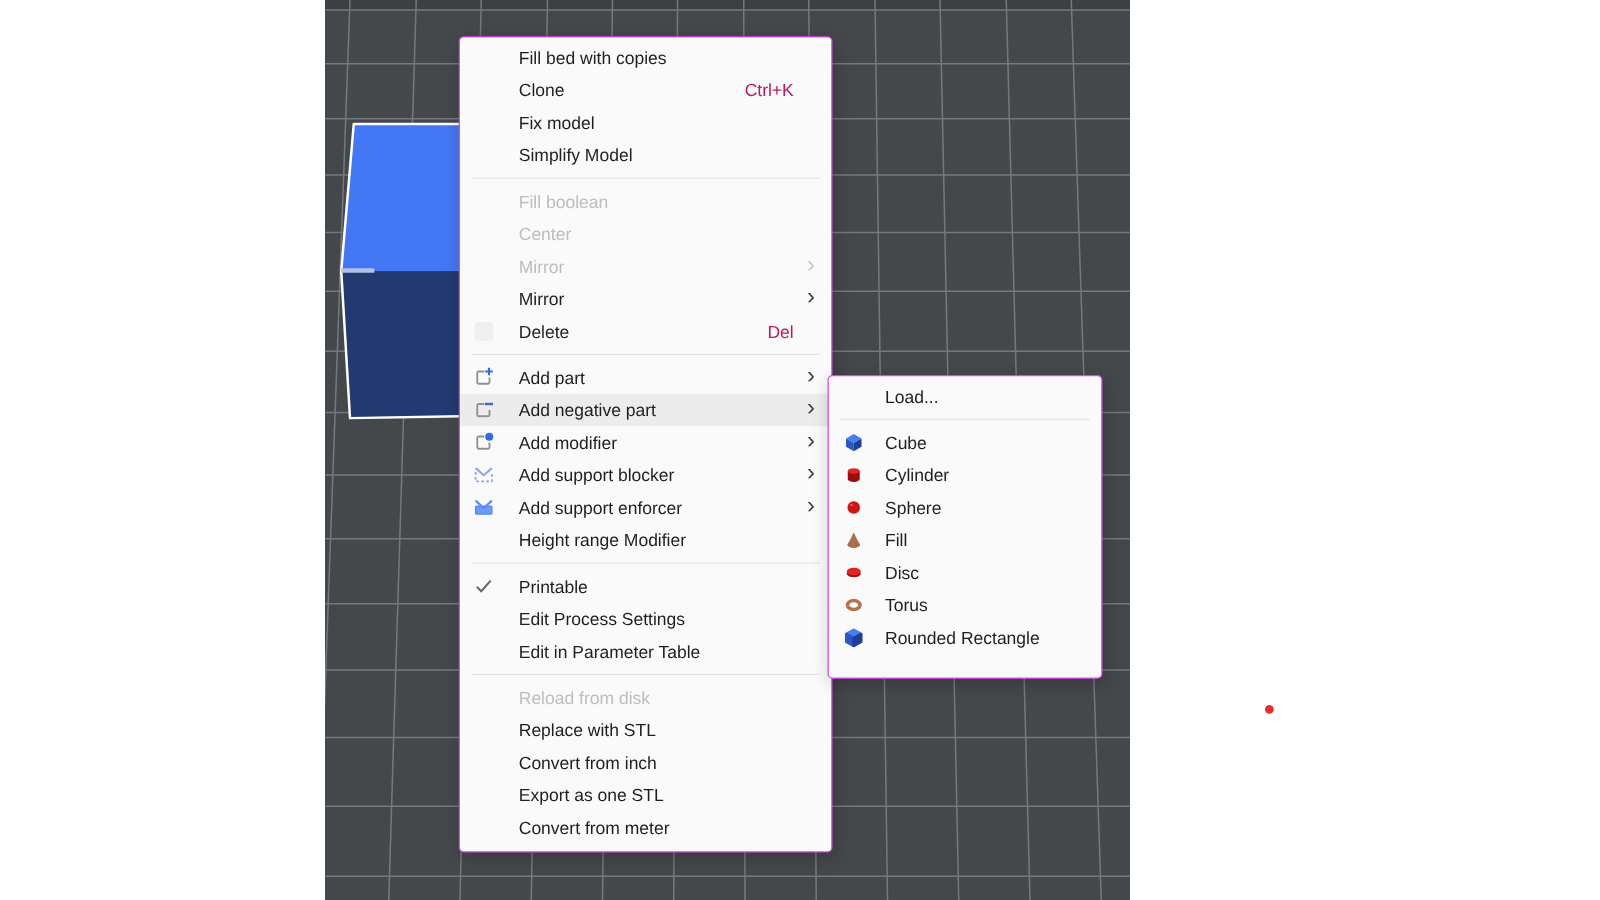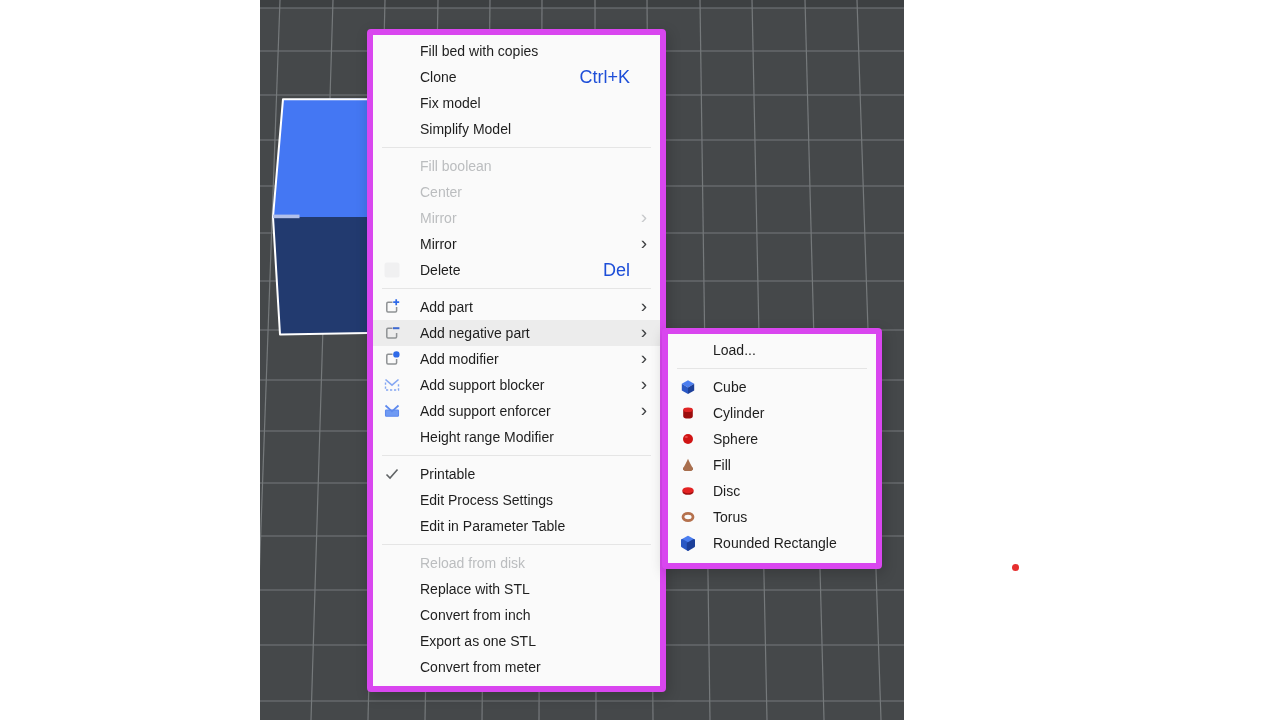--- a/index.html
+++ b/index.html
@@ -8,37 +8,37 @@
     background:#ffffff;
     font-family:"Liberation Sans",sans-serif;
     -webkit-font-smoothing:antialiased;
   }
   .viewport{
     position:absolute;left:260px;top:0;width:644px;height:720px;
     background:#45484a;overflow:hidden;
   }
   .viewport svg{position:absolute;left:0;top:0;width:644px;height:720px;display:block;}
   .menu{
-    position:absolute;background:#fafafa;border:6px solid #d946ef;border-radius:4px;
+    position:absolute;background:#fafafa;border:1px solid #d946ef;border-radius:4px;
     box-shadow:2px 4px 14px rgba(0,0,0,0.20);
     padding:3px 0 6px;box-sizing:border-box;
   }
   #main-menu{left:367px;top:29px;width:299px;z-index:10;}
-  #sub-menu{left:662px;top:328px;width:220px;z-index:11;padding:3px 0 7px;}
+  #sub-menu{left:662px;top:300px;width:220px;z-index:11;padding:3px 0 19px;}
   .mrow{
     position:relative;height:26px;display:flex;align-items:center;
     padding-left:47px;font-size:14px;color:#1e1e1e;white-space:nowrap;cursor:default;
   }
   #sub-menu .mrow{padding-left:45px;}
   .mrow.disabled{color:#bbbdbf;}
   .mrow.hl{background:#ececec;}
   .micon{position:absolute;left:10px;top:4px;width:18px;height:18px;}
   .micon svg{width:100%;height:100%;display:block;}
   #sub-menu .micon{left:12px;top:5px;width:16px;height:16px;}
-  .mshortcut{position:absolute;right:30px;color:#1d4ed8;font-size:18px;}
+  .mshortcut{position:absolute;right:30px;color:#be185d;font-size:14px;}
   .marrow{
     position:absolute;right:13px;top:50%;transform:translateY(-56%);
     font-size:19px;color:#3f4143;line-height:1;
   }
   .mrow.disabled .marrow{color:#c7c9cb;}
   .msep{height:11px;position:relative;}
   .msep::after{
     content:"";position:absolute;left:9px;right:9px;top:5px;height:1px;background:#e5e5e5;
   }
   .red-dot{

